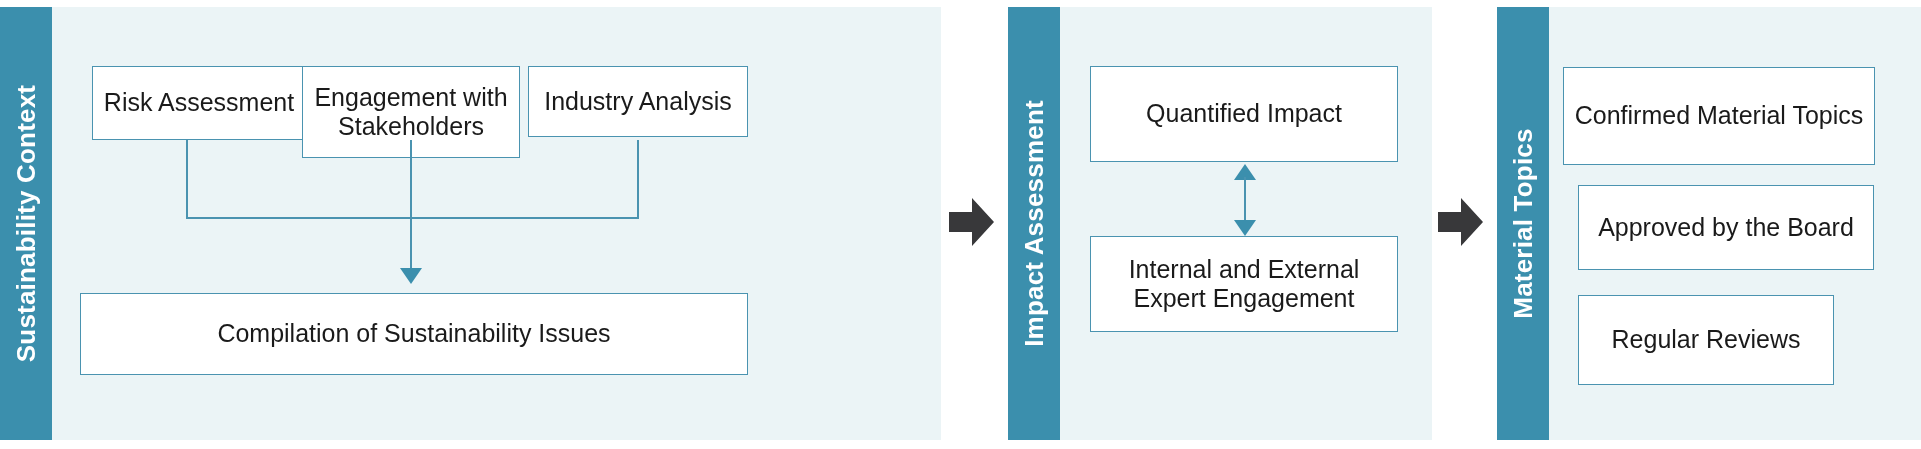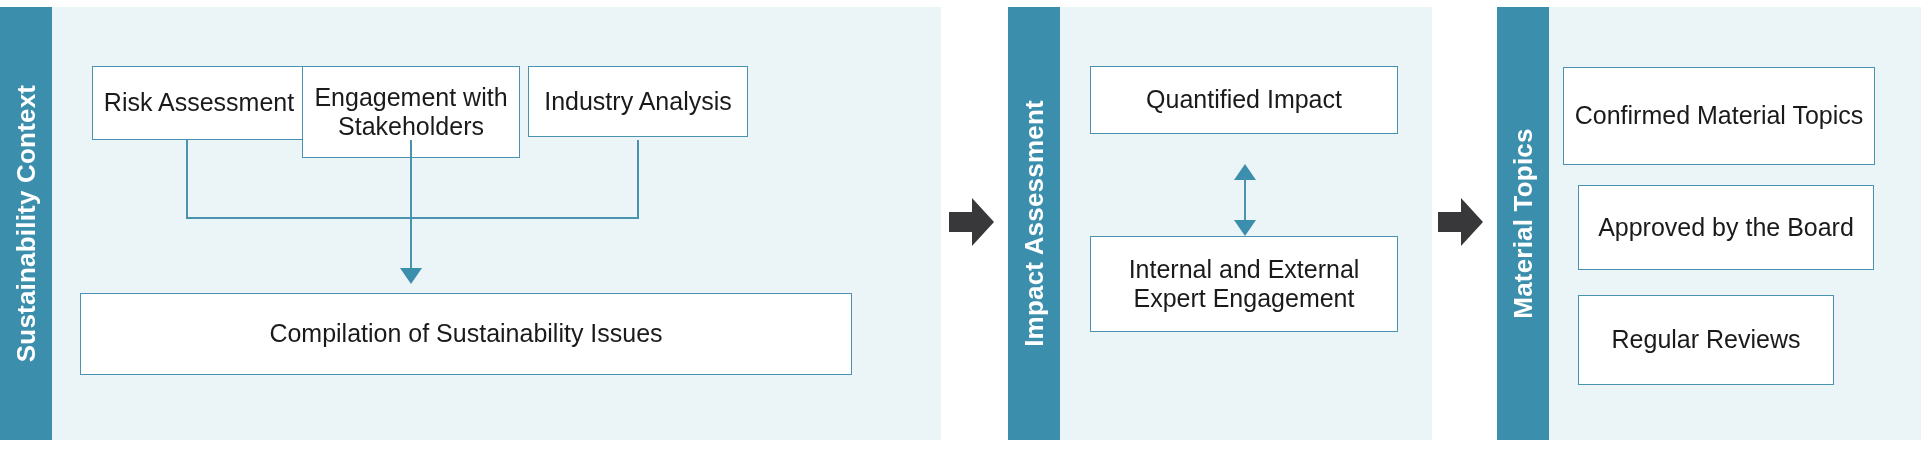--- a/index.html
+++ b/index.html
@@ -129,37 +129,37 @@
 
     <div class="node" style="left:528px; top:59px; width:220px; height:71px;">Industry Analysis</div>
 
     <div class="conn conn-v" style="left:186px; top:133px; height:78px;"></div>
     <div class="conn conn-v" style="left:410px; top:133px; height:102px;"></div>
     <div class="conn conn-v" style="left:637px; top:133px; height:78px;"></div>
     <div class="conn conn-h" style="left:186px; top:210px; width:453px;"></div>
     <div class="conn conn-v" style="left:410px; top:210px; height:58px;"></div>
     <div class="arrow-down-head" style="left:400px; top:261px;"></div>
 
-    <div class="node" style="left:80px; top:286px; width:772px; height:82px;">Compilation of Sustainability Issues</div>
+    <div class="node" style="left:80px; top:286px; width:668px; height:82px;">Compilation of Sustainability Issues</div>
   </div>
 
   <div class="step-arrow" style="left:949px; top:196px;">
     <svg width="46" height="52" viewBox="0 0 46 52" xmlns="http://www.w3.org/2000/svg">
       <polygon points="0,16 23,16 23,2 45,26 23,50 23,36 0,36" fill="#38383a"></polygon>
     </svg>
   </div>
 
   <div class="phase" style="left:1008px; width:424px;">
     <div class="phase-bg"></div>
 
     <div class="phase-bar">
       <div class="phase-bar-label">Impact Assessment</div>
     </div>
 
-    <div class="node" style="left:82px; top:59px; width:308px; height:68px;">Quantified Impact</div>
+    <div class="node" style="left:82px; top:59px; width:308px; height:96px;">Quantified Impact</div>
 
     <div class="arrow-up-head" style="left:226px; top:157px;"></div>
     <div class="conn conn-v" style="left:236px; top:170px; height:48px;"></div>
     <div class="arrow-down-head" style="left:226px; top:213px;"></div>
 
     <div class="node" style="left:82px; top:229px; width:308px; height:96px;">Internal and External Expert Engagement</div>
   </div>
 
   <div class="step-arrow" style="left:1438px; top:196px;">
     <svg width="46" height="52" viewBox="0 0 46 52" xmlns="http://www.w3.org/2000/svg">

